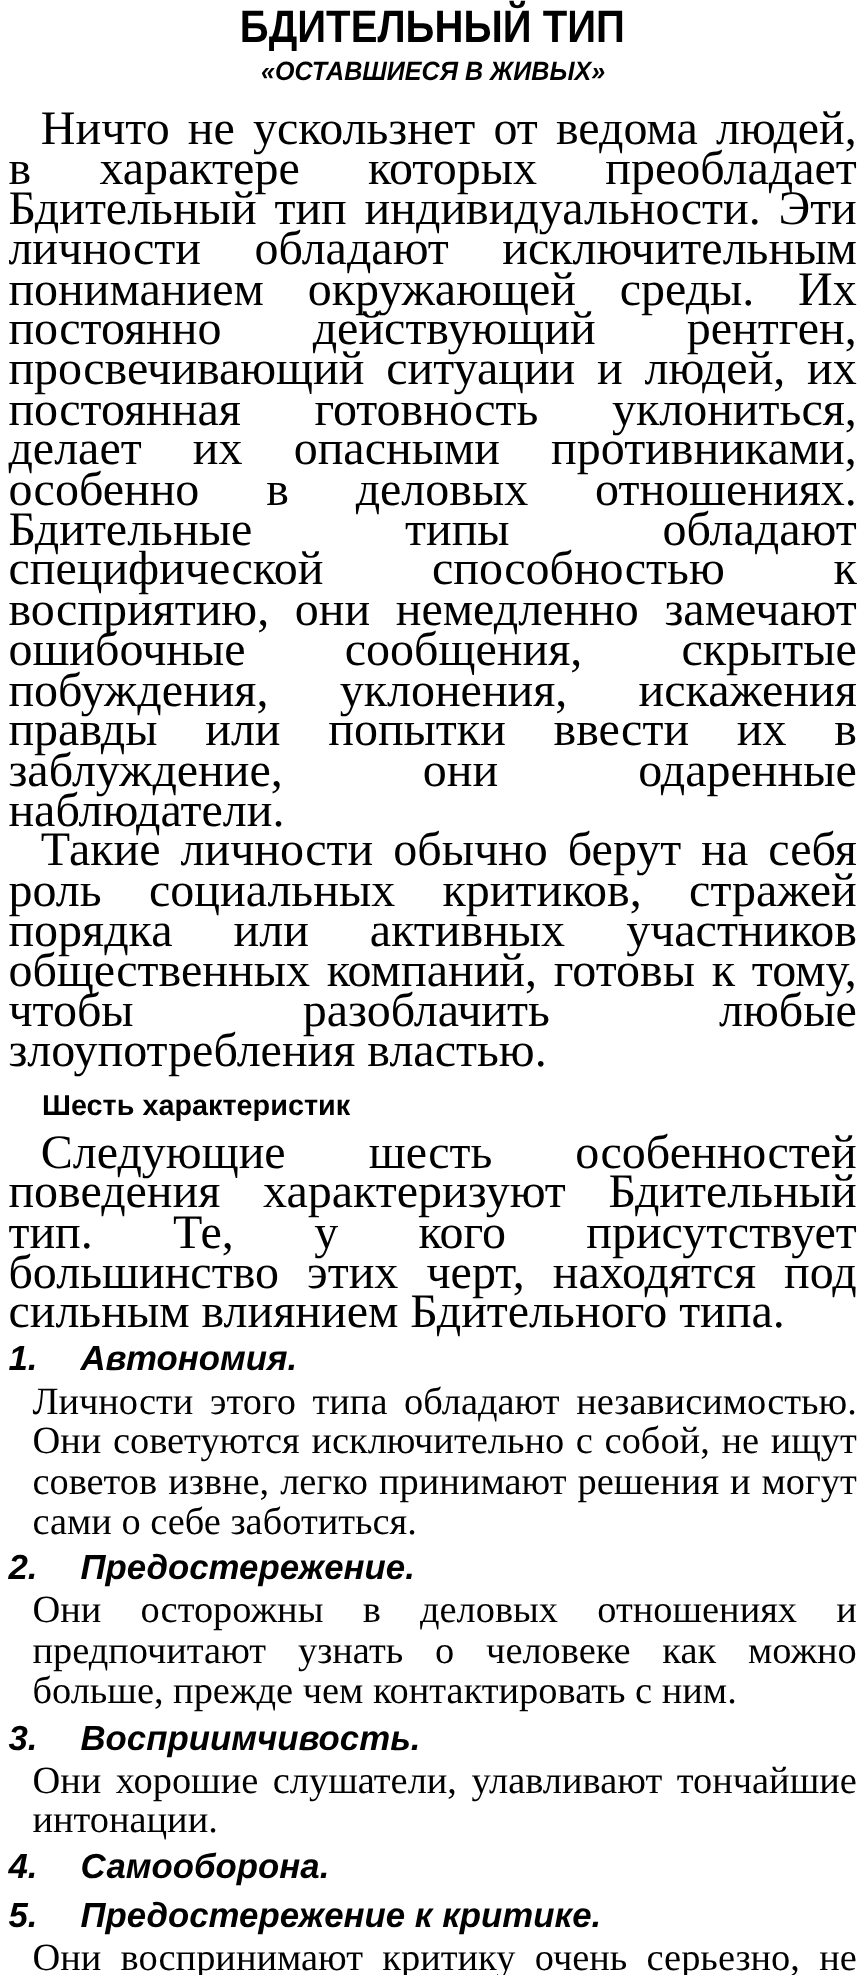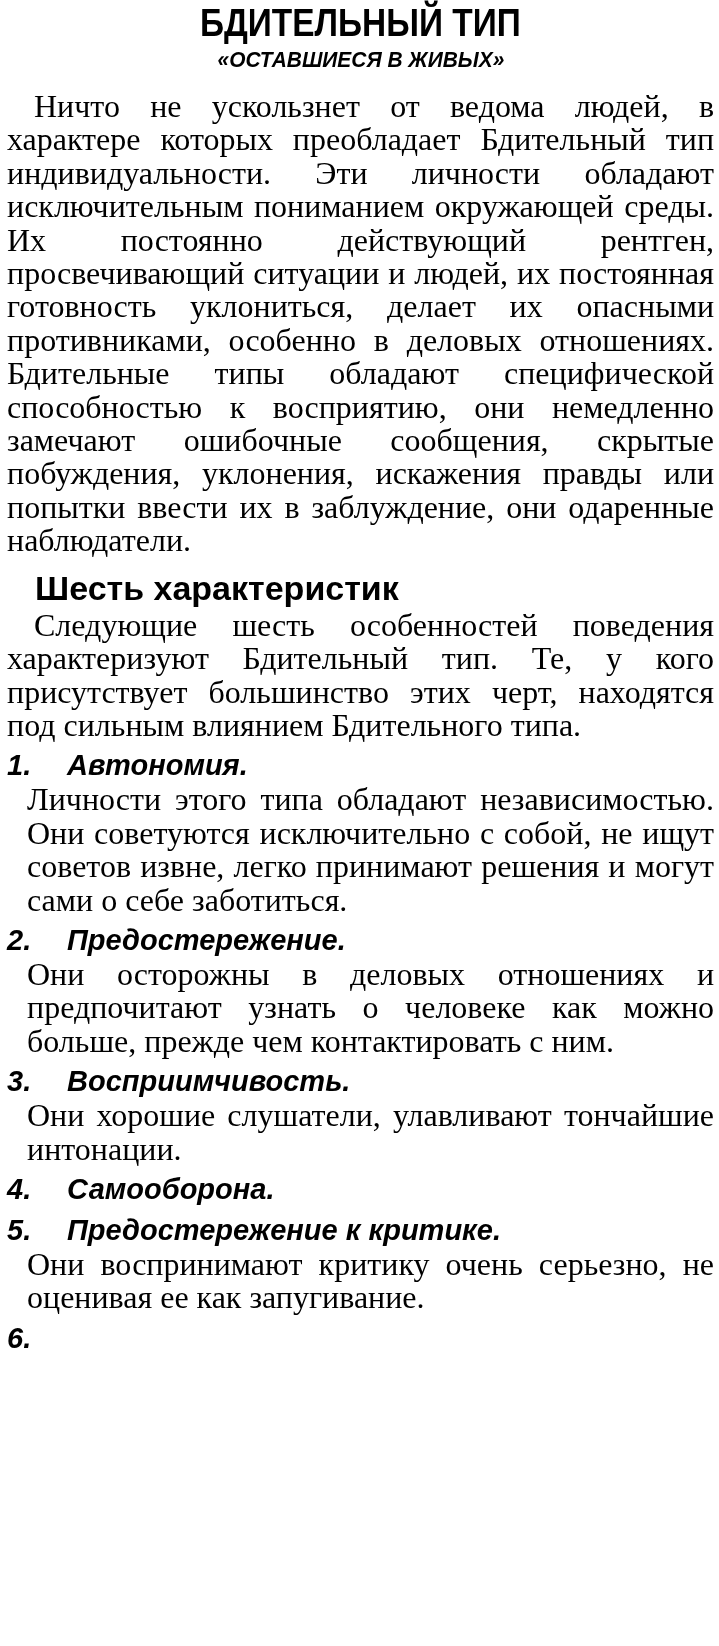--- a/index.html
+++ b/index.html
@@ -31,33 +31,33 @@
     font-weight: bold;
     font-size: 22px;
     line-height: 31px;
     white-space: nowrap;
   }
   .subtitle > span { display: inline-block; transform: scaleX(.95); transform-origin: 50% 50%; }
 
   .para {
     margin: 0;
     font-family: "Liberation Serif", serif;
-    font-size: 32px;
+    font-size: 40px;
     line-height: 33.4px;
     text-align: justify;
     hyphens: none;
   }
   .para.indent { text-indent: 27px; }
   .para.first { margin-top: 15px; }
 
   .section-heading {
     margin: 13px 0 4px 28px;
     font-family: "Liberation Sans", sans-serif;
     font-weight: bold;
-    font-size: 34px;
+    font-size: 24px;
     line-height: 34px;
   }
 
   ol.traits { list-style: none; margin: 0; padding: 0; }
   .trait { margin-top: 6px; }
   .trait-head {
     position: relative;
     padding-left: 60px;
     font-family: "Liberation Sans", sans-serif;
     font-style: italic;
@@ -76,20 +76,21 @@
   }
 </style>
 </head>
 <body>
 
 <main class="doc">
   <h1 class="title"><span>БДИТЕЛЬНЫЙ ТИП</span></h1>
   <h2 class="subtitle"><span>«ОСТАВШИЕСЯ В ЖИВЫХ»</span></h2>
 
   <p class="para indent first">Ничто не ускользнет от ведома людей, в характере которых преобладает Бдительный тип индивидуальности. Эти личности обладают исключительным пониманием окружающей среды. Их постоянно действующий рентген, просвечивающий ситуации и людей, их постоянная готовность уклониться, делает их опасными противниками, особенно в деловых отношениях. Бдительные типы обладают специфической способностью к восприятию, они немедленно замечают ошибочные сообщения, скрытые побуждения, уклонения, искажения правды или попытки ввести их в заблуждение, они одаренные наблюдатели.</p>
+  <p class="para indent">Такие личности обычно берут на себя роль социальных критиков, стражей порядка или активных участников общественных компаний, готовы к тому, чтобы разоблачить любые злоупотребления властью.</p>
 
   <h3 class="section-heading">Шесть характеристик</h3>
   <p class="para indent">Следующие шесть особенностей поведения характеризуют Бдительный тип. Те, у кого присутствует большинство этих черт, находятся под сильным влиянием Бдительного типа.</p>
 
   <ol class="traits" id="traits">
   <li class="trait">
     <div class="trait-head">
       <span class="trait-num">1.</span>
       <span class="trait-label">Автономия.</span>
     </div>

